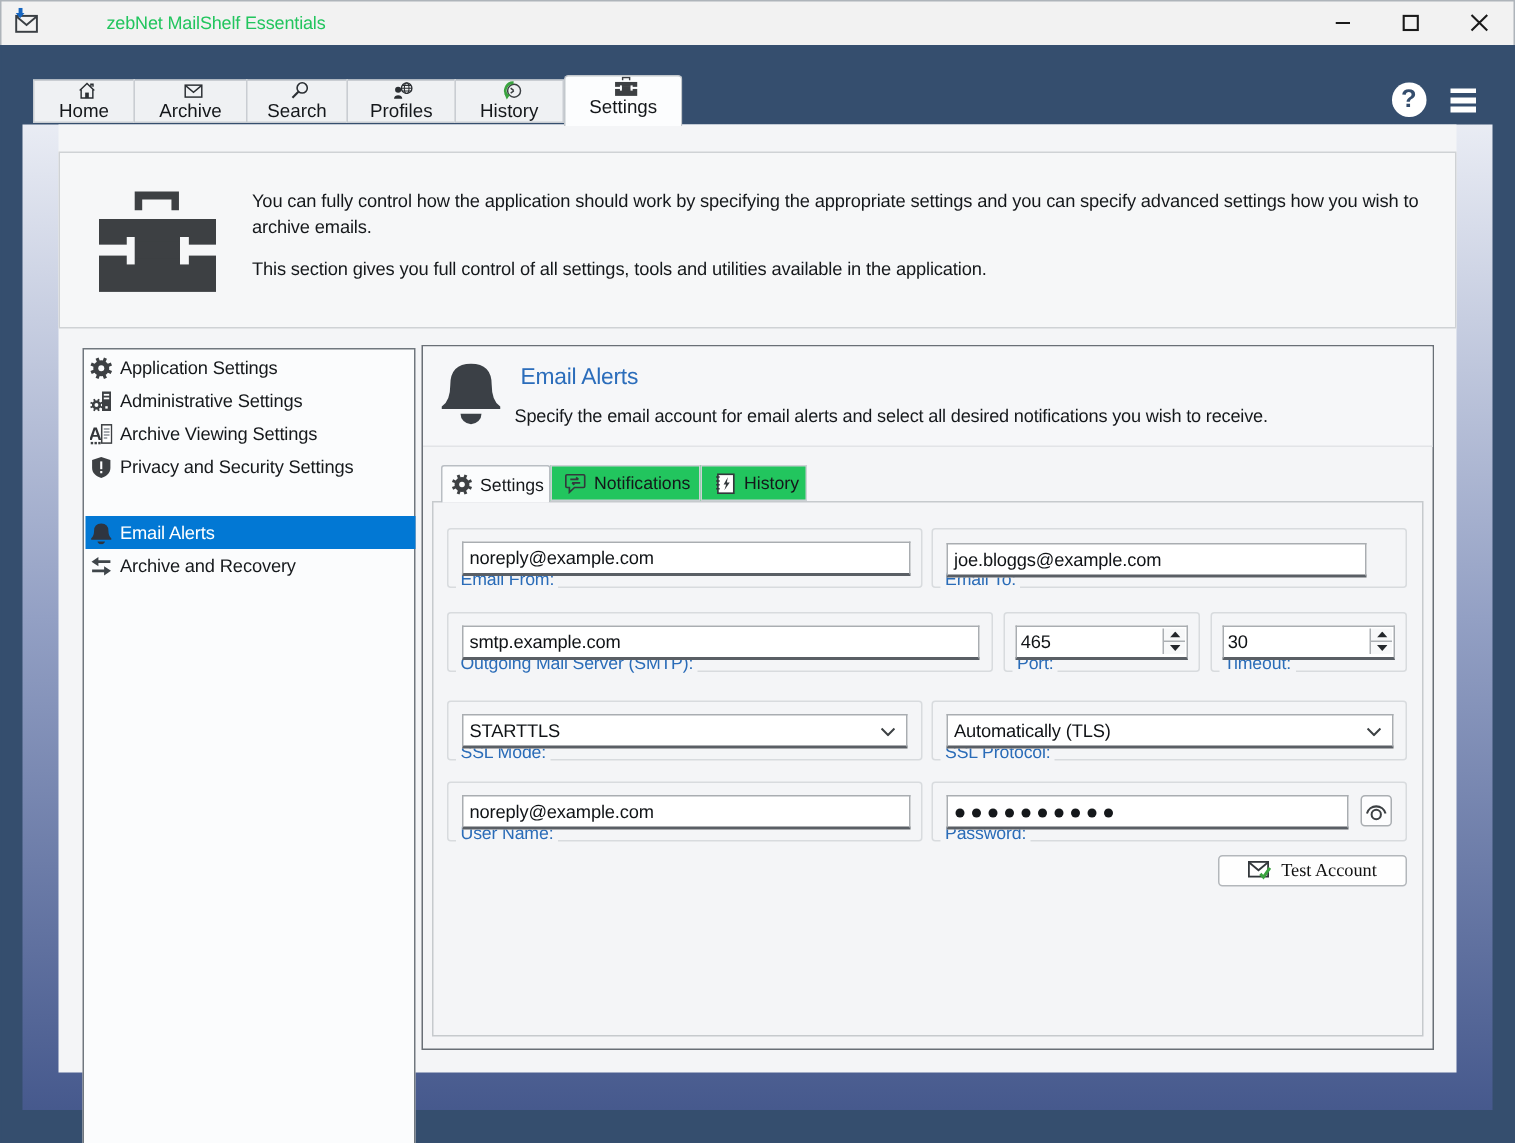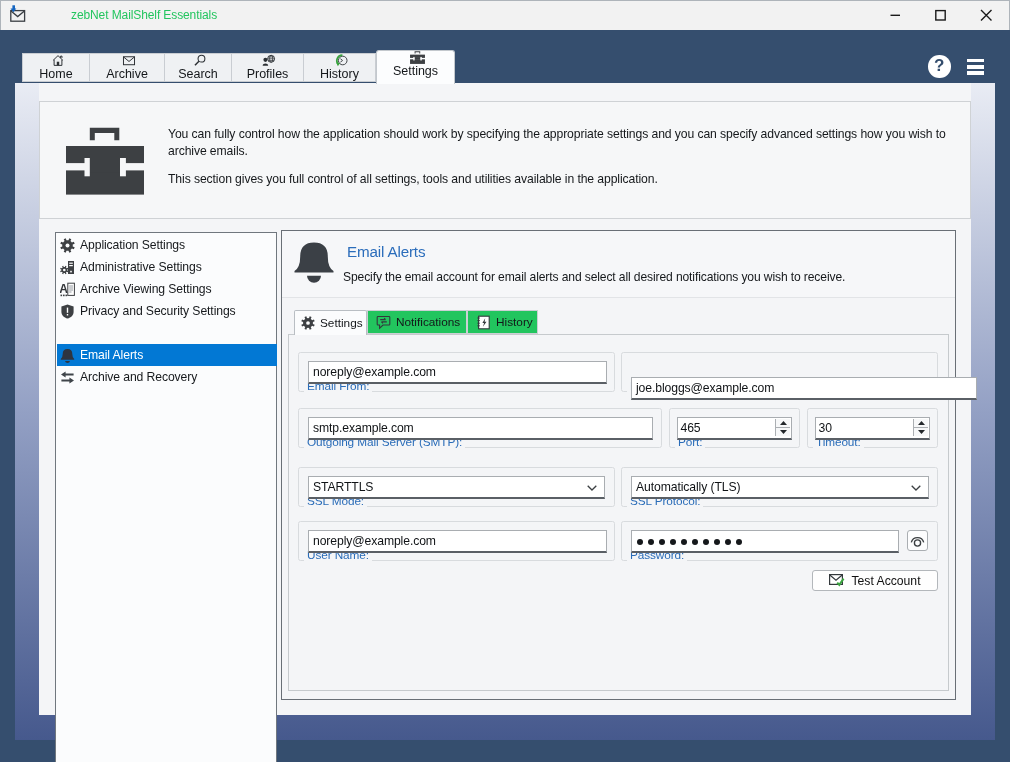--- a/index.html
+++ b/index.html
@@ -38,21 +38,21 @@
   .fs { position:absolute; border:1px solid #d8dbde; border-radius:2.5px; }
   .fs > span { position:absolute; top:-8px; left:5px; background:#f4f5f7; padding:0 3px; font-size:11.8px; color:#2a6cb8; letter-spacing:-0.1px; line-height:14px;margin-top:34px; }
   .inp { position:absolute; background:#ffffff; border:1px solid #a9adb1; border-bottom:2px solid #5a5f65; height:23px; font-size:12.2px; color:#101316; padding:2.5px 0 0 4px; letter-spacing:-0.1px; }
   .chev { position:absolute; right:7px; top:7.5px; width:10px; height:6px; }
   
   .spin { position:absolute; right:1px; top:1px; bottom:2px; width:15px; border-left:1px solid #abafb3; display:flex; flex-direction:column; }
   .spin div { flex:1; background:#f7f8f9; display:flex; align-items:center; justify-content:center; }
   .spin div:first-child { border-bottom:1px solid #abafb3; }
   
   #eyebtn { left:907px; top:530px; width:21px; height:21px; background:#fdfdfe; border:1px solid #aaaeb2; border-radius:3px; }
-  #testbtn { left:812px; top:570px; width:126px; height:21px; background:#fefefe; border:1px solid #b3b7bb; border-radius:3px; display:flex; align-items:center; justify-content:center; font-size:12.2px; color:#111; }
+  #testbtn { left:812px; top:570px; width:126px; height:21px; background:#fefefe; border:1px solid #b3b7bb; border-radius:3px; display:flex; align-items:center; justify-content:center; font-size:12.2px; color:#111;font-family:Liberation Serif, serif; }
 </style>
 </head>
 <body>
 
 <div class="abs" id="titlebar"></div>
 <div class="abs" id="title-text">zebNet MailShelf Essentials</div>
 
 <div class="abs" style="left:1px;top:30px;width:1008px;height:731px;background:#354e6e"></div>
 <div class="abs" style="left:0;top:30px;width:1px;height:732px;background:#354e6e"></div>
 <div class="abs" style="left:1009px;top:30px;width:1px;height:732px;background:#354e6e"></div>
@@ -220,21 +220,21 @@
   <span>History</span>
 </div>
 
 <div class="fs" style="left:298px;top:352px;width:317px;height:40px">
     <span>Email From:</span>
   </div>
 <div class="abs inp" style="left:308px;top:361px;width:299px">noreply@example.com</div>
 <div class="fs" style="left:621px;top:352px;width:317px;height:40px">
     <span>Email To:</span>
   </div>
-<div class="abs inp" style="left:631px;top:377px;width:346px">joe.bloggs@example.com</div>
+<div class="abs inp" style="left:631px;top:362px;width:280px">joe.bloggs@example.com</div>
 
 <div class="fs" style="left:298px;top:408px;width:364px;height:40px">
     <span>Outgoing Mail Server (SMTP):</span>
   </div>
 <div class="abs inp" style="left:308px;top:417px;width:345px">smtp.example.com</div>
 <div class="fs" style="left:669px;top:408px;width:131px;height:40px">
     <span>Port:</span>
   </div>
 <div class="abs inp" style="left:677px;top:417px;width:115px;padding-left:2.5px">465
   <div class="spin">

